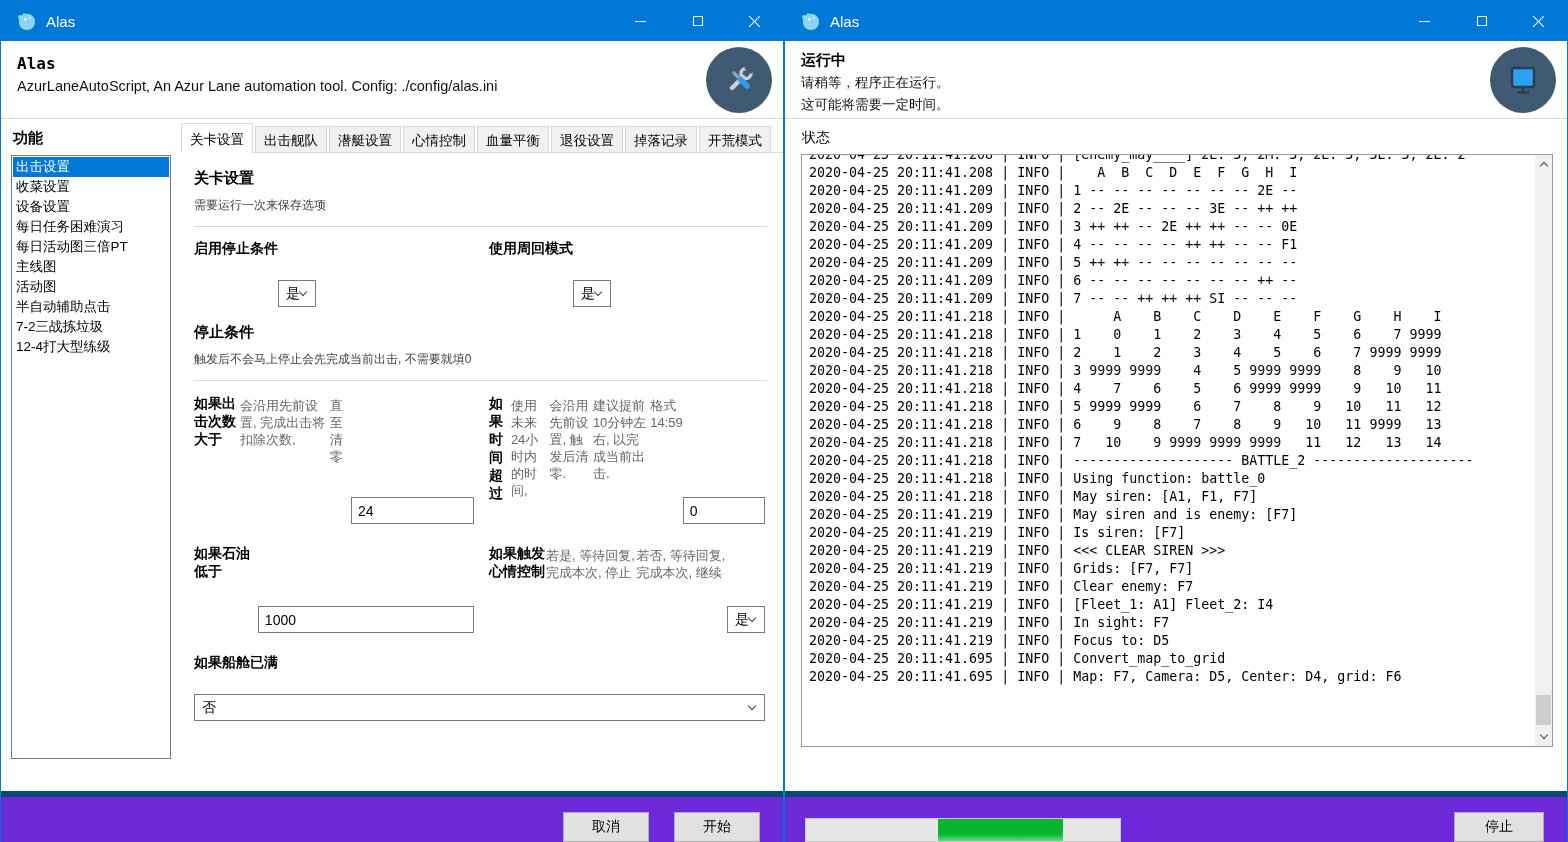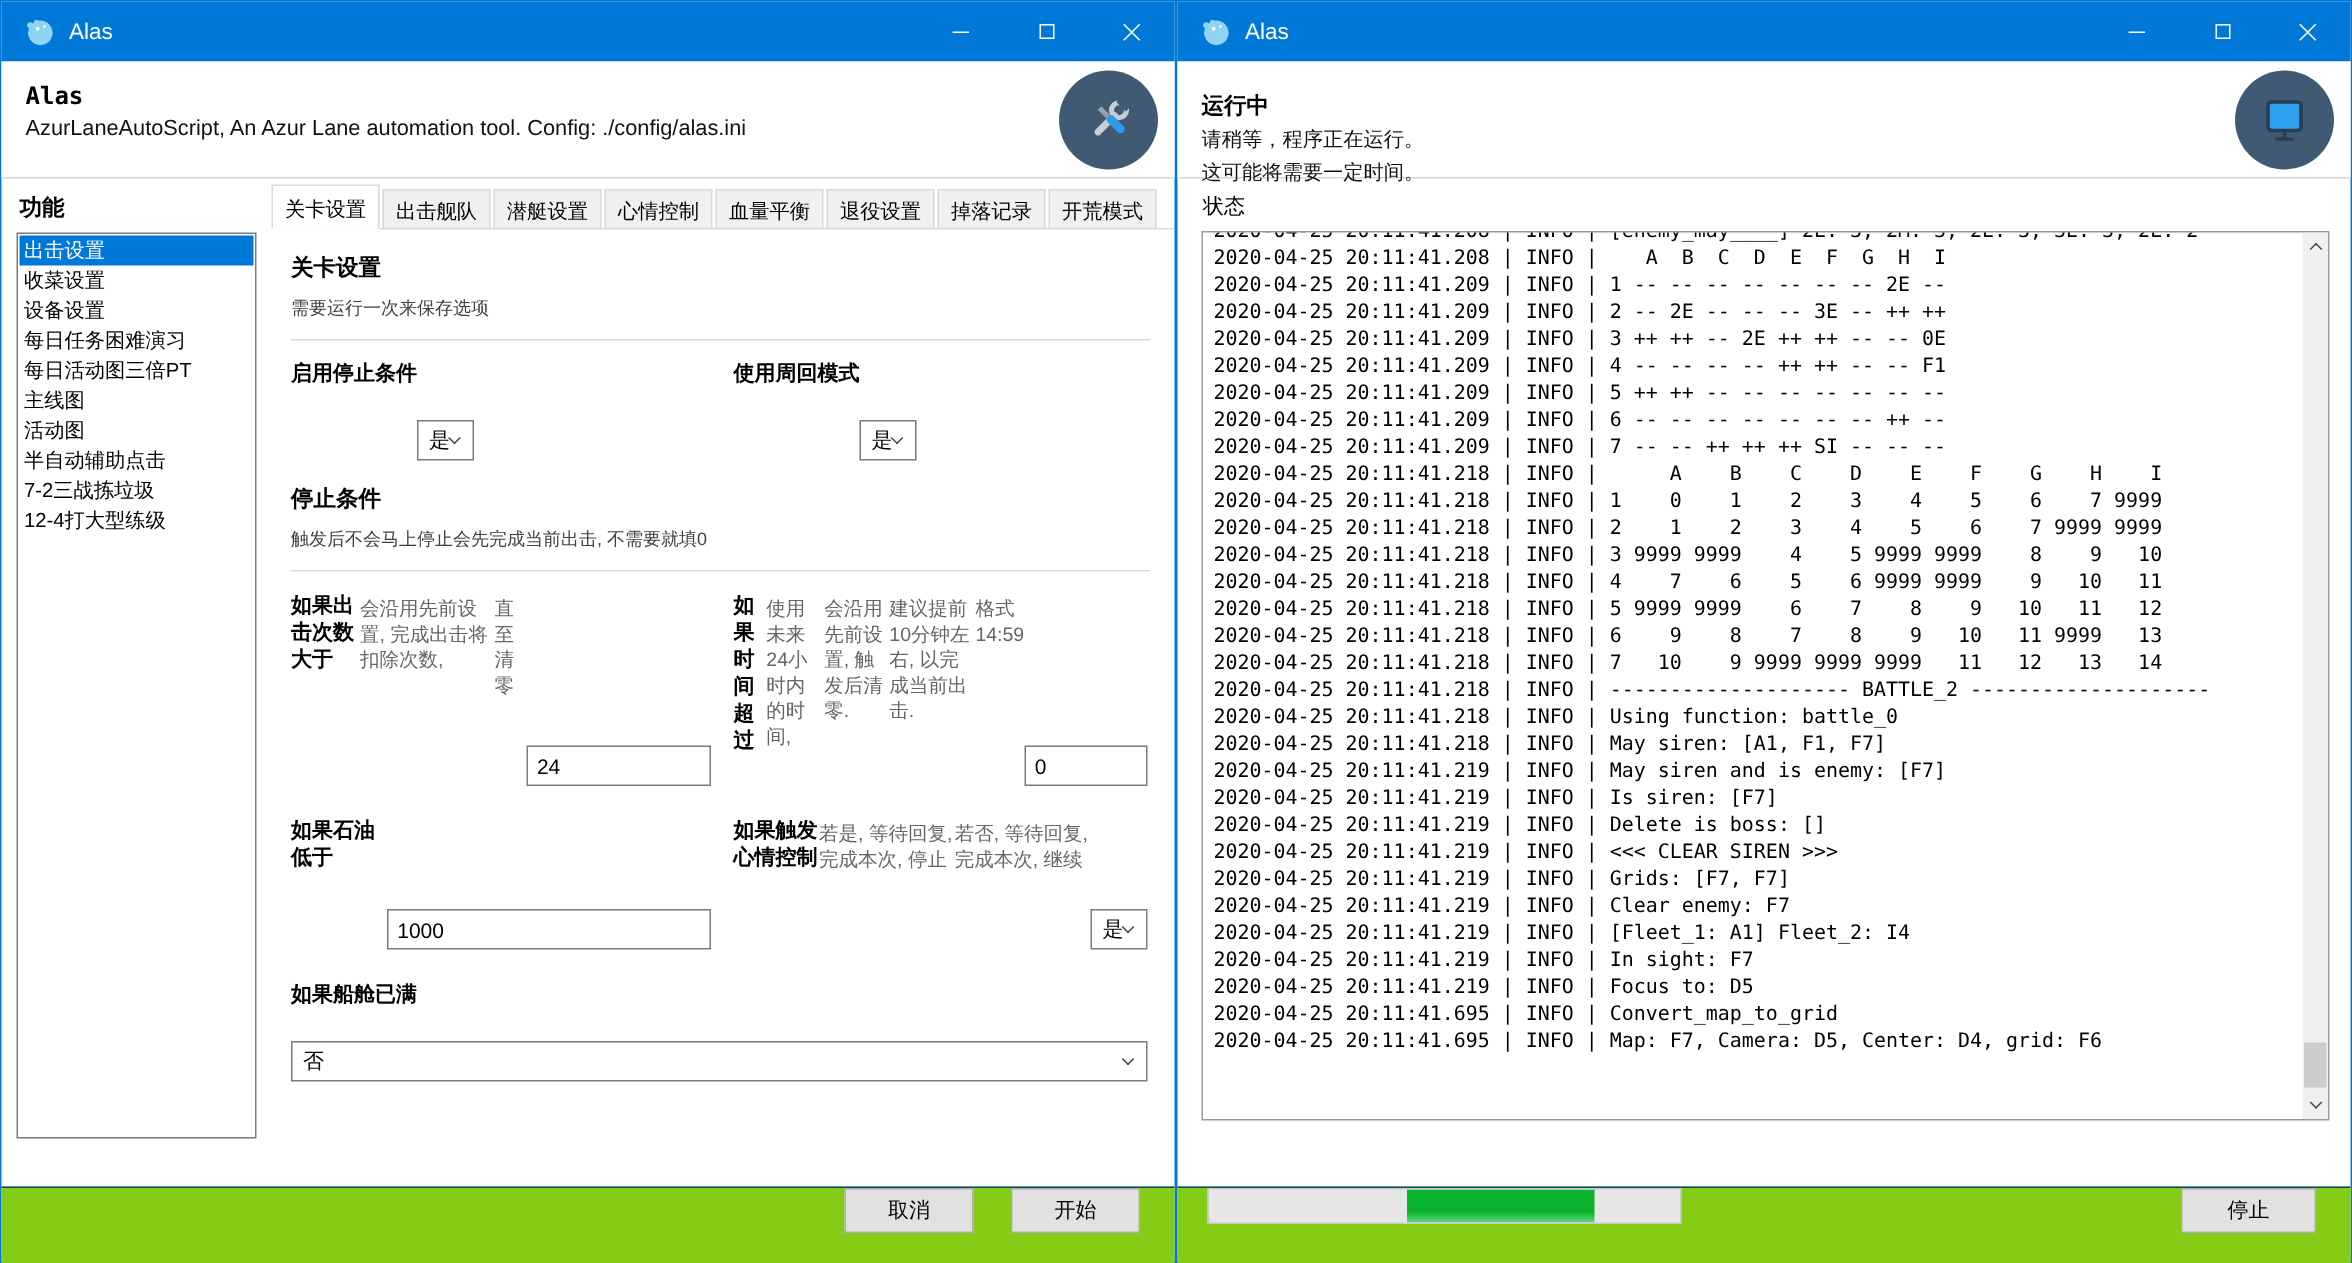--- a/index.html
+++ b/index.html
@@ -53,21 +53,21 @@
   .blockD{margin-top:20px;height:68px;width:571px;display:flex;flex-direction:column}
   .block{display:flex;flex-direction:row}
   .flabel{font-size:14px;font-weight:bold;line-height:18px}
   .fdesc{font-size:13px;color:#666;margin-top:3px;line-height:17px}
   .select{margin-top:auto;height:27px;border:1px solid #7a7a7a;background:#fff;display:flex;align-items:center;justify-content:space-between;padding:0 9px 0 7px;font-size:14px}
   .textbox{margin-top:auto;height:27px;border:1px solid #7a7a7a;background:#fff;padding:0 6px;font-size:14px;font-family:inherit;width:100%}
   .chev{display:inline-block;width:6px;height:6px;border-right:1.5px solid #444;border-bottom:1.5px solid #444}
   .chev.down{transform:rotate(45deg);margin-top:-3px}
   .chev.up{transform:rotate(-135deg);margin-bottom:-3px}
   
-  .footer{height:51px;border-top:1px solid #0c4a6e;display:flex;align-items:flex-start;background:#84cc16;flex:0 0 auto;margin-top:auto}
+  .footer{height:51px;border-top:6px solid #0c4a6e;display:flex;align-items:flex-end;background:#6d28d9;flex:0 0 auto;margin-top:auto}
   .footer-left{justify-content:flex-end;gap:25px;padding-right:23px}
   .btn{width:86px;height:30px;background:#e1e1e1;border:1px solid #adadad;font-size:14px;font-family:inherit;color:#000}
   .stop-btn{width:90px;margin-right:23px}
   .footer-right{justify-content:space-between}
   .progress-track{width:316px;height:24px;background:#e6e6e6;border:1px solid #c9c9c9;position:relative;margin-left:20px;overflow:hidden}
   .progress-fill{position:absolute;top:0;bottom:0;background:linear-gradient(180deg,var(--progress-green) 0%,var(--progress-green) 68%,#66d584 100%)}
   
   .right-body{height:672px;flex:0 0 auto}
   .status-label{font-size:14px;margin:10px 0 7px 17px}
   .logbox{position:relative;margin-left:16px;width:752px;height:593px;border:1px solid #9a9a9a;background:#fff;overflow:hidden}
@@ -248,21 +248,21 @@
         <div class="cap-btn">
             <span class="glyph-max"></span>
           </div>
         <div class="cap-btn">
             <span class="glyph-close"></span>
           </div>
       </div>
     </div>
 
     <div class="app-header">
-      <div class="hdr-text" style="padding-top:20px">
+      <div class="hdr-text" style="padding-top:10px">
         <div class="run-title">运行中</div>
         <div class="run-line">请稍等，程序正在运行。</div>
         <div class="run-line">这可能将需要一定时间。</div>
       </div>
       <div class="hdr-badge">
         <svg viewBox="0 0 40 40" width="40" height="40">
           <rect x="9" y="8" width="22" height="19" rx="2.5" fill="#2ea0f0" stroke="#2a3c50" stroke-width="2.4"></rect>
           <line x1="20" y1="27" x2="20" y2="32" stroke="#2a3c50" stroke-width="2.4"></line>
           <line x1="14" y1="32.6" x2="26" y2="32.6" stroke="#2a3c50" stroke-width="2"></line>
         </svg>
@@ -288,21 +288,20 @@
             <div class="logline">2020-04-25 20:11:41.218 | INFO | 3 9999 9999    4    5 9999 9999    8    9   10</div>
             <div class="logline">2020-04-25 20:11:41.218 | INFO | 4    7    6    5    6 9999 9999    9   10   11</div>
             <div class="logline">2020-04-25 20:11:41.218 | INFO | 5 9999 9999    6    7    8    9   10   11   12</div>
             <div class="logline">2020-04-25 20:11:41.218 | INFO | 6    9    8    7    8    9   10   11 9999   13</div>
             <div class="logline">2020-04-25 20:11:41.218 | INFO | 7   10    9 9999 9999 9999   11   12   13   14</div>
             <div class="logline">2020-04-25 20:11:41.218 | INFO | -------------------- BATTLE_2 --------------------</div>
             <div class="logline">2020-04-25 20:11:41.218 | INFO | Using function: battle_0</div>
             <div class="logline">2020-04-25 20:11:41.218 | INFO | May siren: [A1, F1, F7]</div>
             <div class="logline">2020-04-25 20:11:41.219 | INFO | May siren and is enemy: [F7]</div>
             <div class="logline">2020-04-25 20:11:41.219 | INFO | Is siren: [F7]</div>
-            <div class="logline">2020-04-25 20:11:41.219 | INFO | Delete is boss: []</div>
             <div class="logline">2020-04-25 20:11:41.219 | INFO | &lt;&lt;&lt; CLEAR SIREN &gt;&gt;&gt;</div>
             <div class="logline">2020-04-25 20:11:41.219 | INFO | Grids: [F7, F7]</div>
             <div class="logline">2020-04-25 20:11:41.219 | INFO | Clear enemy: F7</div>
             <div class="logline">2020-04-25 20:11:41.219 | INFO | [Fleet_1: A1] Fleet_2: I4</div>
             <div class="logline">2020-04-25 20:11:41.219 | INFO | In sight: F7</div>
             <div class="logline">2020-04-25 20:11:41.219 | INFO | Focus to: D5</div>
             <div class="logline">2020-04-25 20:11:41.695 | INFO | Convert_map_to_grid</div>
             <div class="logline">2020-04-25 20:11:41.695 | INFO | Map: F7, Camera: D5, Center: D4, grid: F6</div>
           </div>
         <div class="scrollbar">

